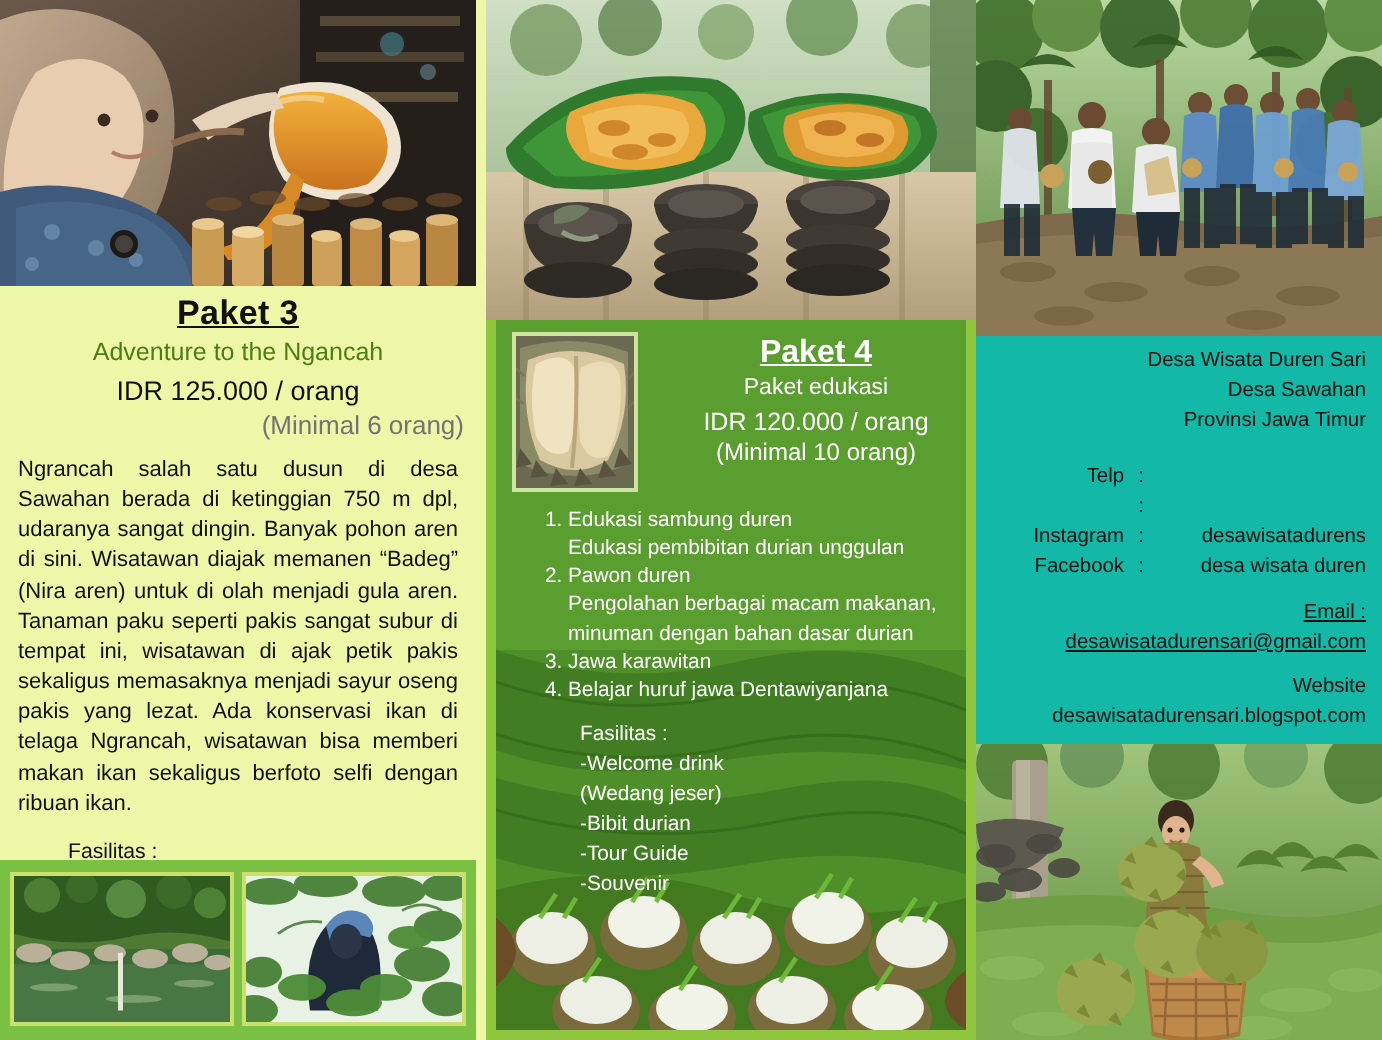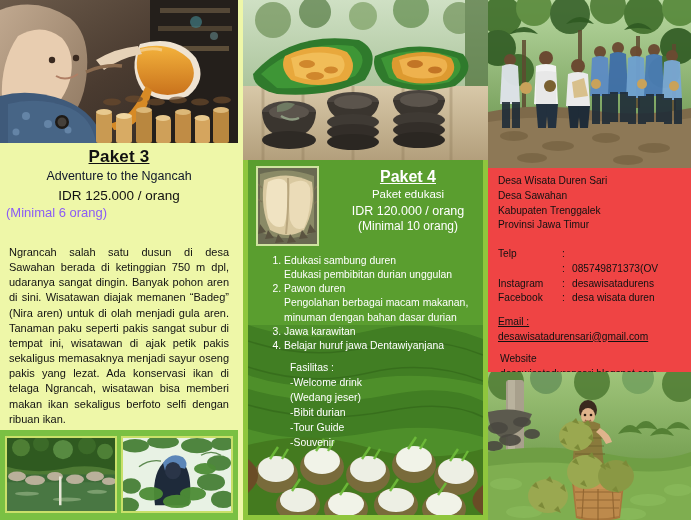--- a/index.html
+++ b/index.html
@@ -13,36 +13,36 @@
     position: relative;
     width: 691px; height: 466px;
     background: #eef7a8;
     display: flex;
   }
 
   
   .panel-left   { width: 238px; height: 520px; position: relative; background:#eef7a8; }
   .gap          { width: 5px;   height: 520px; background:#eef7a8; }
   .panel-mid    { width: 245px; height: 520px; position: relative; background:#eef7a8; }
-  .panel-right  { width: 203px; height: 520px; position: relative; background:#ef4444; }
+  .panel-right  { width: 203px; height: 520px; position: relative; background:#14b8a6;text-align:right; }
 
   
   .photo { position: relative; overflow: hidden; background:#5a7d3a; }
   .photo > svg { display:block; width:100%; height:100%; }
 
   
   .hero-left { width: 238px; height: 143px; }
   .left-body { padding: 4px 6px 0 6px; }
   .pkt-title {
     text-align:center; font-size:17px; font-weight:bold; color:#111;
     text-decoration: underline; letter-spacing:.2px; margin-bottom:2px;
   }
-  .pkt-sub { text-align:center; font-size:12.5px; color:#0f172a; margin-bottom:5px; }
+  .pkt-sub { text-align:center; font-size:12.5px; color:#4d7c0f; margin-bottom:5px; }
   .pkt-price { text-align:center; font-size:13.5px; color:#111; line-height:1.25; }
-  .pkt-min { text-align:left; font-size:13px; color:#8b5cf6; margin-bottom:25px; }
+  .pkt-min { text-align:right; font-size:13px; color:#737373; margin-bottom:8px; }
   .desc {
     font-size:11px; line-height:1.38; color:#111; text-align:justify;
     padding: 0 3px;
   }
   .fac-block { margin-top:9px; padding-left:28px; font-size:10.6px; line-height:1.42; color:#111; }
   .fac-head { margin-bottom:1px; }
   .photo-row {
     position:absolute; left:0; bottom:0; width:238px; height:90px;
     display:flex; gap:4px; padding: 6px 5px 7px 5px; background:#7ac043;
   }
@@ -541,32 +541,30 @@
             <circle cx="108" cy="84" r="5"></circle>
           <circle cx="154" cy="84" r="5"></circle>
             <circle cx="186" cy="86" r="5"></circle>
         </g>
       </svg>
     </div>
 
     <div class="right-info">
       <div class="addr-line">Desa Wisata Duren Sari</div>
       <div class="addr-line">Desa Sawahan</div>
-      <div class="addr-line">Kabupaten Trenggalek</div>
       <div class="addr-line">Provinsi Jawa Timur</div>
 
       <div class="contact-grid">
         <div class="c-row">
           <span class="c-lbl">Telp</span>
           <span class="c-col">:</span>
         </div>
         <div class="c-row">
           <span class="c-lbl"></span>
           <span class="c-col">:</span>
-          <span class="c-val">085749871373(OV</span>
         </div>
         <div class="c-row">
           <span class="c-lbl">Instagram</span>
           <span class="c-col">:</span>
           <span class="c-val">desawisatadurens</span>
         </div>
         <div class="c-row">
           <span class="c-lbl">Facebook</span>
           <span class="c-col">:</span>
           <span class="c-val">desa wisata duren</span>

